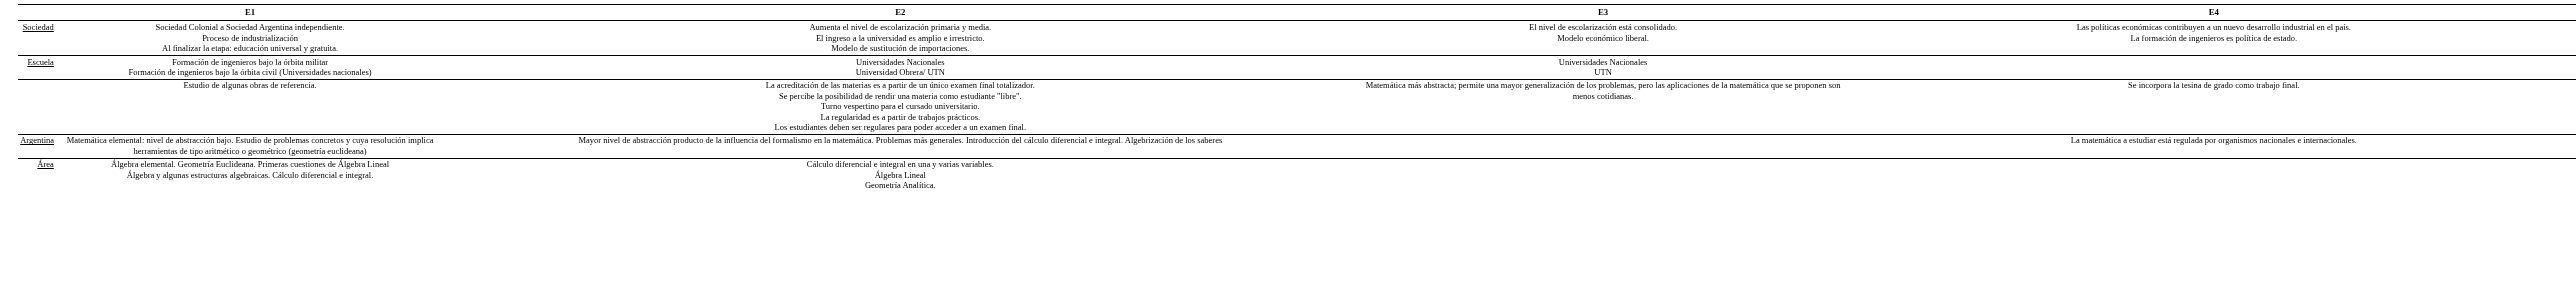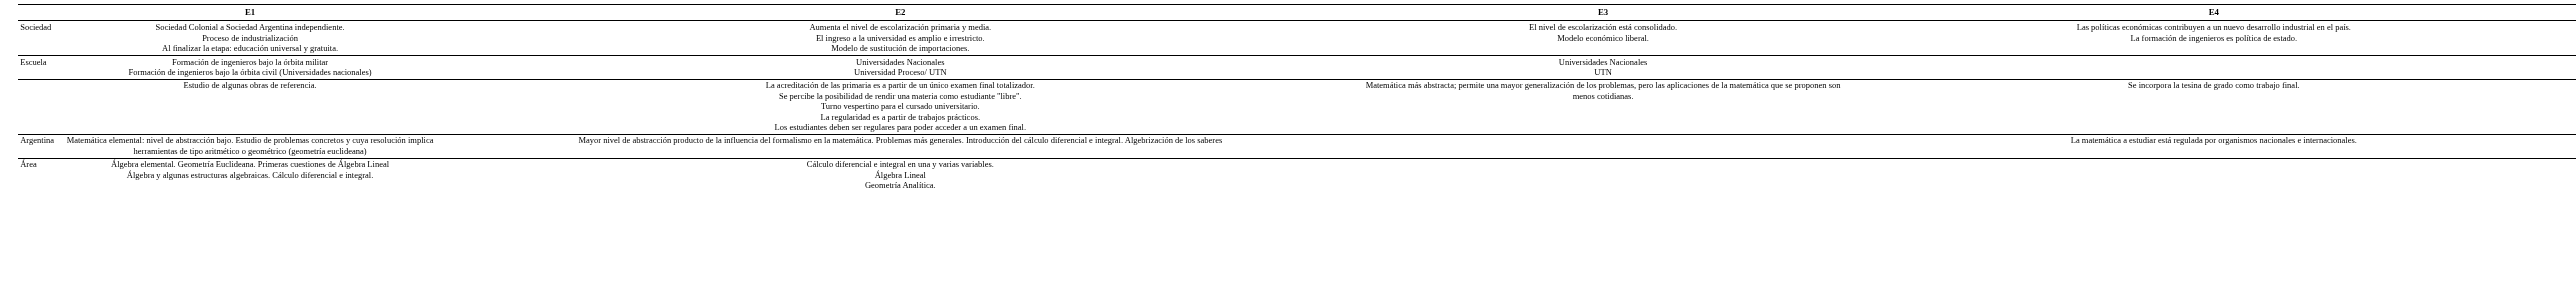--- a/index.html
+++ b/index.html
@@ -39,24 +39,25 @@
     text-align: center;
     font-weight: bold;
     border-top: 1px solid #000;
     border-bottom: 1px solid #000;
     font-size: 8.8px;
     padding: 1.5px 2.2px 2.2px 2.2px;
   }
   thead th.corner { border-top: 1px solid #000; border-bottom: 1px solid #000; }
 
   td.rowhead {
-    text-align: left;
+    text-align: right;
     white-space: nowrap;
     font-size: 8.5px;
     padding-top: 0.7px;
+    text-decoration: underline;
   }
   tr.sep > td {
     border-bottom: 0.8px solid #000;
   }
   tr.nosep > td {
     border-bottom: none;
   }
   .cellblock p {
     margin: 0;
     padding: 0;
@@ -124,21 +125,21 @@
           <td class="rowhead">Escuela</td>
           <td>
             <div class="cellblock">
               <p>Formación de ingenieros bajo la órbita militar</p>
               <p>Formación de ingenieros bajo la órbita civil (Universidades nacionales)</p>
             </div>
           </td>
           <td>
             <div class="cellblock">
               <p>Universidades Nacionales</p>
-              <p>Universidad Proceso/ UTN</p>
+              <p>Universidad Obrera/ UTN</p>
             </div>
           </td>
           <td>
             <div class="cellblock">
               <p>Universidades Nacionales</p>
               <p>UTN</p>
             </div>
           </td>
           <td>
             <div class="cellblock"></div>
@@ -146,21 +147,21 @@
         </tr>
         <tr class="sep">
           <td class="rowhead"></td>
           <td>
             <div class="cellblock">
               <p>Estudio de algunas obras de referencia.</p>
             </div>
           </td>
           <td>
             <div class="cellblock">
-              <p>La acreditación de las primaria es a partir de un único examen final totalizador.</p>
+              <p>La acreditación de las materias es a partir de un único examen final totalizador.</p>
               <p>Se percibe la posibilidad de rendir una materia como estudiante "libre".</p>
               <p>Turno vespertino para el cursado universitario.</p>
               <p>La regularidad es a partir de trabajos prácticos.</p>
               <p>Los estudiantes deben ser regulares para poder acceder a un examen final.</p>
             </div>
           </td>
           <td>
             <div class="cellblock">
               <p>Matemática más abstracta; permite una mayor generalización de los problemas, pero las aplicaciones de la matemática que se proponen son menos cotidianas.</p>
             </div>

